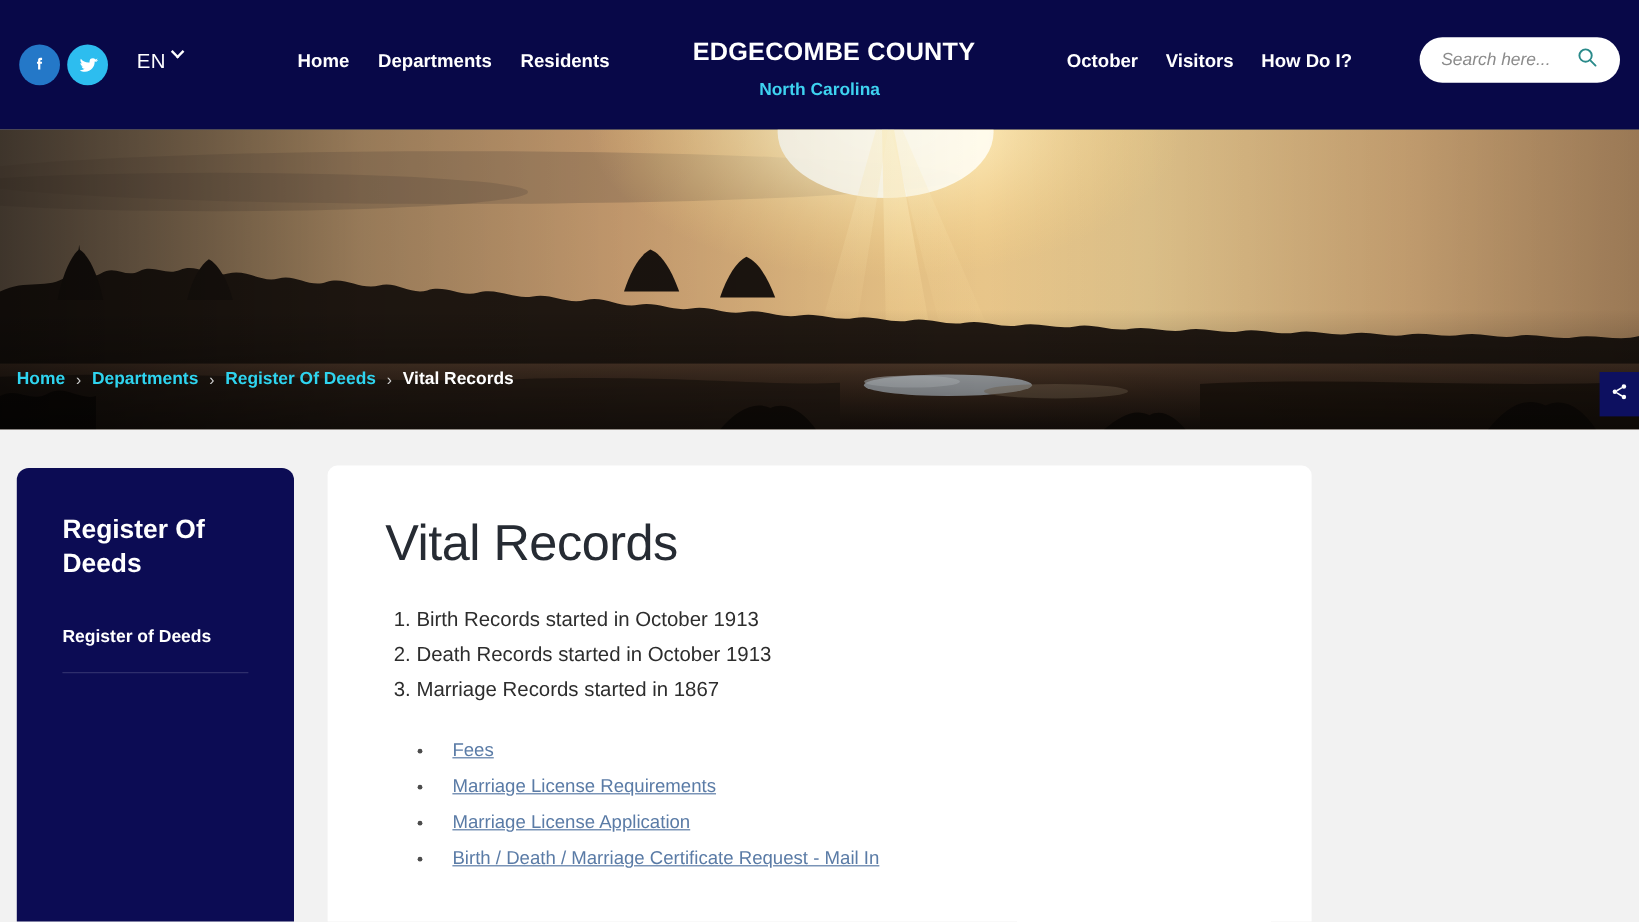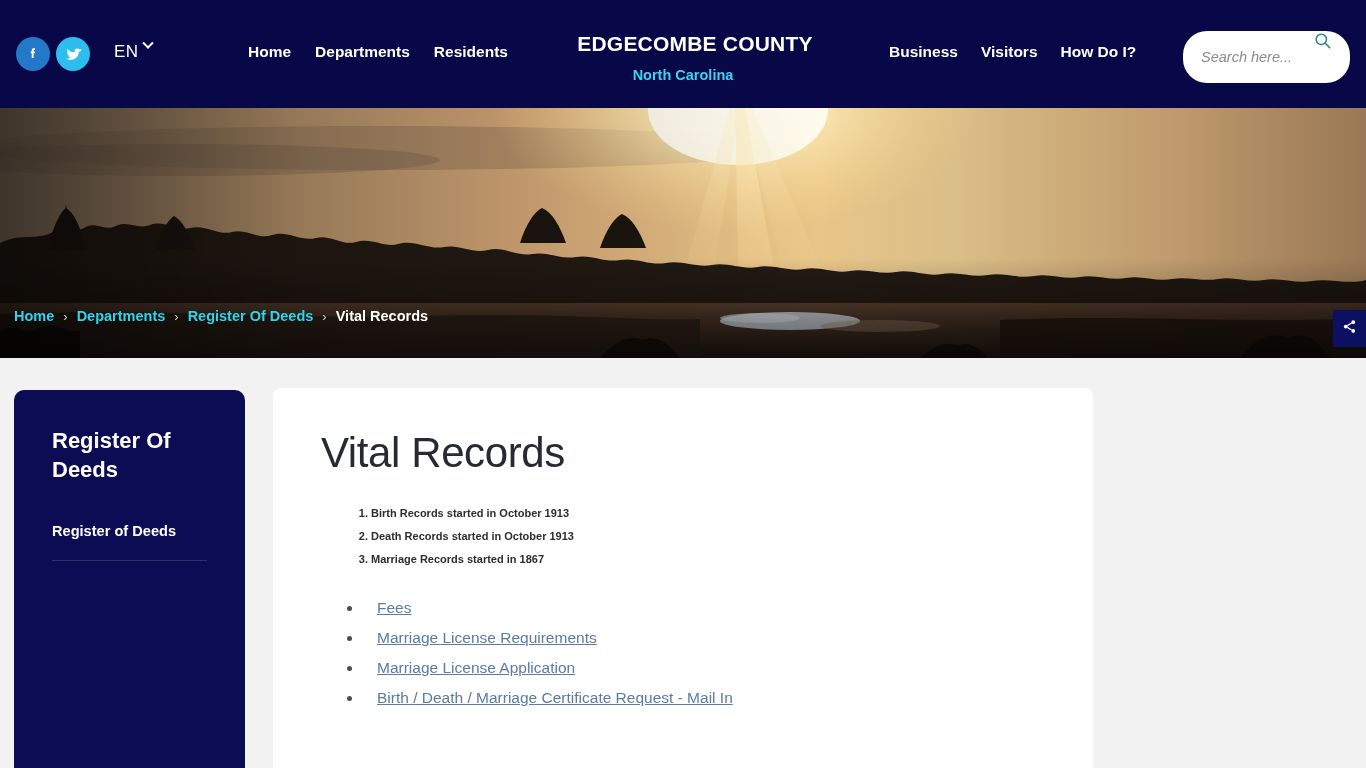--- a/index.html
+++ b/index.html
@@ -102,24 +102,25 @@
     font-size: 14.5px;
     font-weight: 700;
     margin-top: 12px;
   }
 
   .search-wrap {
     position: absolute;
     right: 16px;
     top: 31px;
     width: 167px;
-    height: 52px;
+    height: 38px;
     background: #ffffff;
     border-radius: 24px;
     display: flex;
+    align-items: center;
     padding: 0 18px;
     cursor: text;
   }
   .search-input {
     flex: 1;
     border: none;
     outline: none;
     font-family: "Liberation Sans", sans-serif;
     font-size: 14.5px;
     font-style: italic;
@@ -225,26 +226,26 @@
     color: #262b33;
     letter-spacing: -0.4px;
     line-height: 1.1;
     margin-bottom: 26px;
   }
   .ordered-list {
     margin: 0 0 22px 26px;
     padding: 0;
   }
   .ordered-list li {
-    font-size: 11px;
-    font-weight: 700;
+    font-size: 17px;
+    font-weight: 400;
     color: #2d2d2d;
     line-height: 1.0;
     padding: 6px 0;
-    margin-left: 24px;
+    margin-left: 0;
   }
   .link-list {
     margin: 0 0 0 26px;
     padding: 0;
     list-style: disc;
   }
   .link-list li {
     padding: 6px 0;
     margin-left: 16px;
     color: #4c4c4c;
@@ -285,21 +286,21 @@
     <a class="nav-item">Departments</a>
     <a class="nav-item">Residents</a>
   </div>
 
   <div class="brand">
     <div class="brand-title">EDGECOMBE COUNTY</div>
     <div class="brand-sub">North Carolina</div>
   </div>
 
   <div class="nav-right">
-    <a class="nav-item">Business</a>
+    <a class="nav-item">October</a>
     <a class="nav-item">Visitors</a>
     <a class="nav-item">How Do I?</a>
   </div>
 
   <div class="search-wrap">
     <input class="search-input" type="text" placeholder="Search here..." style="">
     <span class="search-icon">
       <svg width="19" height="19" viewBox="0 0 24 24" fill="none" stroke="#2a8a8a" stroke-width="2">
         <circle cx="10.5" cy="10.5" r="6.5"></circle>
           <line x1="15.5" y1="15.5" x2="21" y2="21" stroke-linecap="round"></line>

